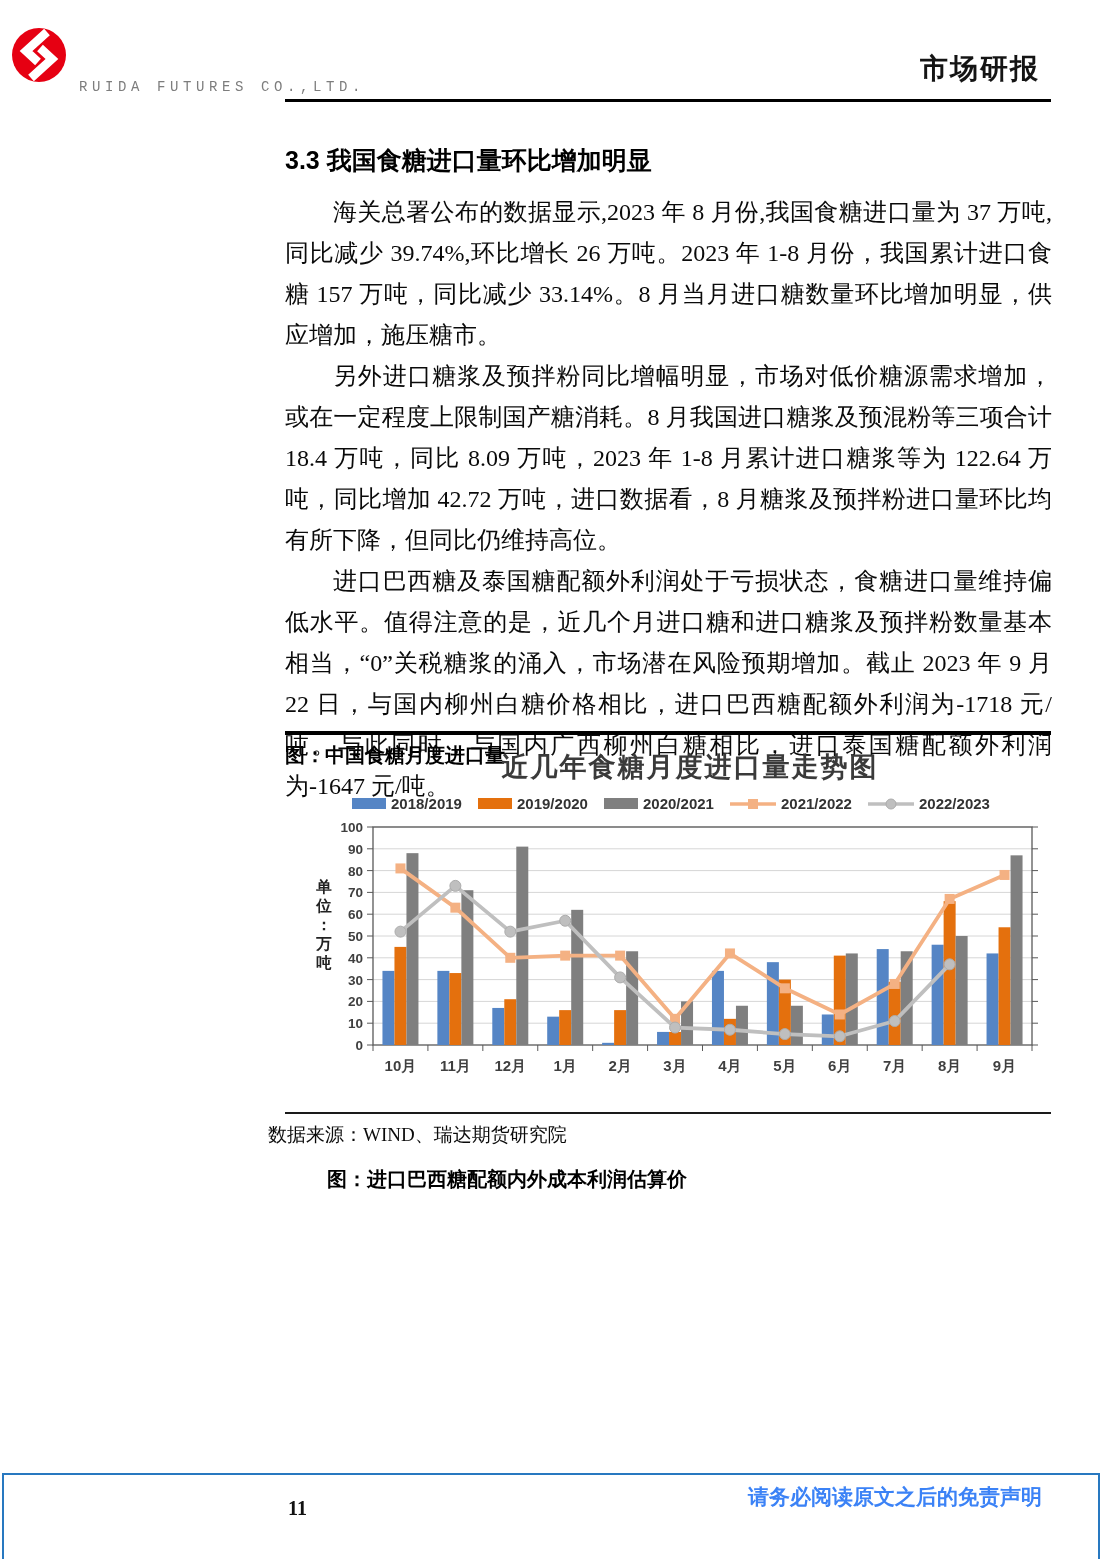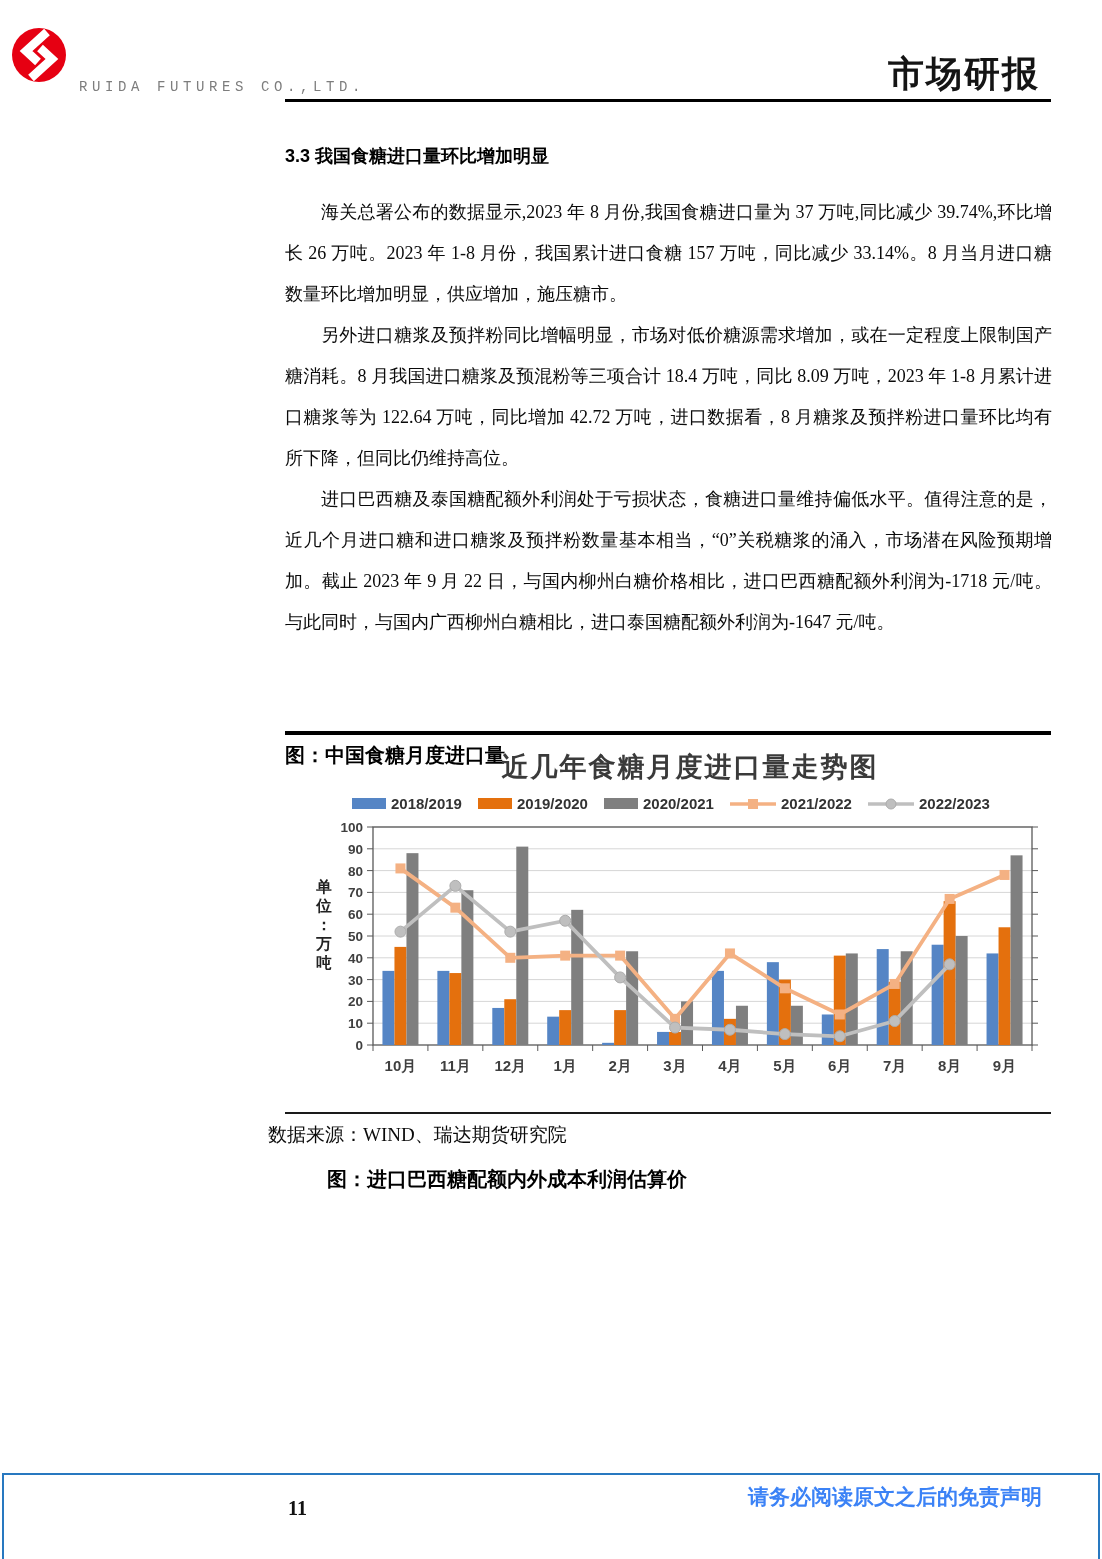--- a/index.html
+++ b/index.html
@@ -15,32 +15,32 @@
     font-family:"Liberation Sans","DejaVu Sans",sans-serif;
     font-weight:bold;font-size:41px;letter-spacing:7px;color:#111;white-space:nowrap;
   }
   .brand-en{
     position:absolute;left:79px;top:79px;
     font-family:Liberation Mono, monospace;
     font-size:14px;letter-spacing:4.6px;color:#7d7d7d;white-space:nowrap;
   }
   .doc-type{
     position:absolute;right:62px;top:50px;
-    font-size:36px;font-weight:600;color:#141414;letter-spacing:2px;
+    font-size:28px;font-weight:600;color:#141414;letter-spacing:2px;
   }
   .header-rule{position:absolute;left:285px;top:99px;width:766px;height:3px;background:#000;}
   
   .heading{
     position:absolute;left:285px;top:144px;width:766px;
     font-family:"Liberation Sans","DejaVu Sans",sans-serif;
-    font-weight:bold;font-size:18px;color:#000;
+    font-weight:bold;font-size:25px;color:#000;
   }
   .bodytext{position:absolute;left:285px;top:192px;width:767px;}
   .bodytext p{
-    margin:0;font-size:18px;line-height:41px;text-align:justify;
+    margin:0;font-size:24px;line-height:41px;text-align:justify;
     text-indent:2em;color:#0a0a0a;
   }
   .caption{
     position:absolute;left:285px;
     font-family:"Liberation Sans","DejaVu Sans",sans-serif;
     font-weight:bold;font-size:20px;color:#000;
   }
   .caption1{top:702px;margin-top:40px;}
   .caption-rule{position:absolute;left:285px;top:731px;width:766px;height:4px;background:#000;}
   .chart-wrap{position:absolute;left:300px;top:742px;width:750px;height:368px;}

